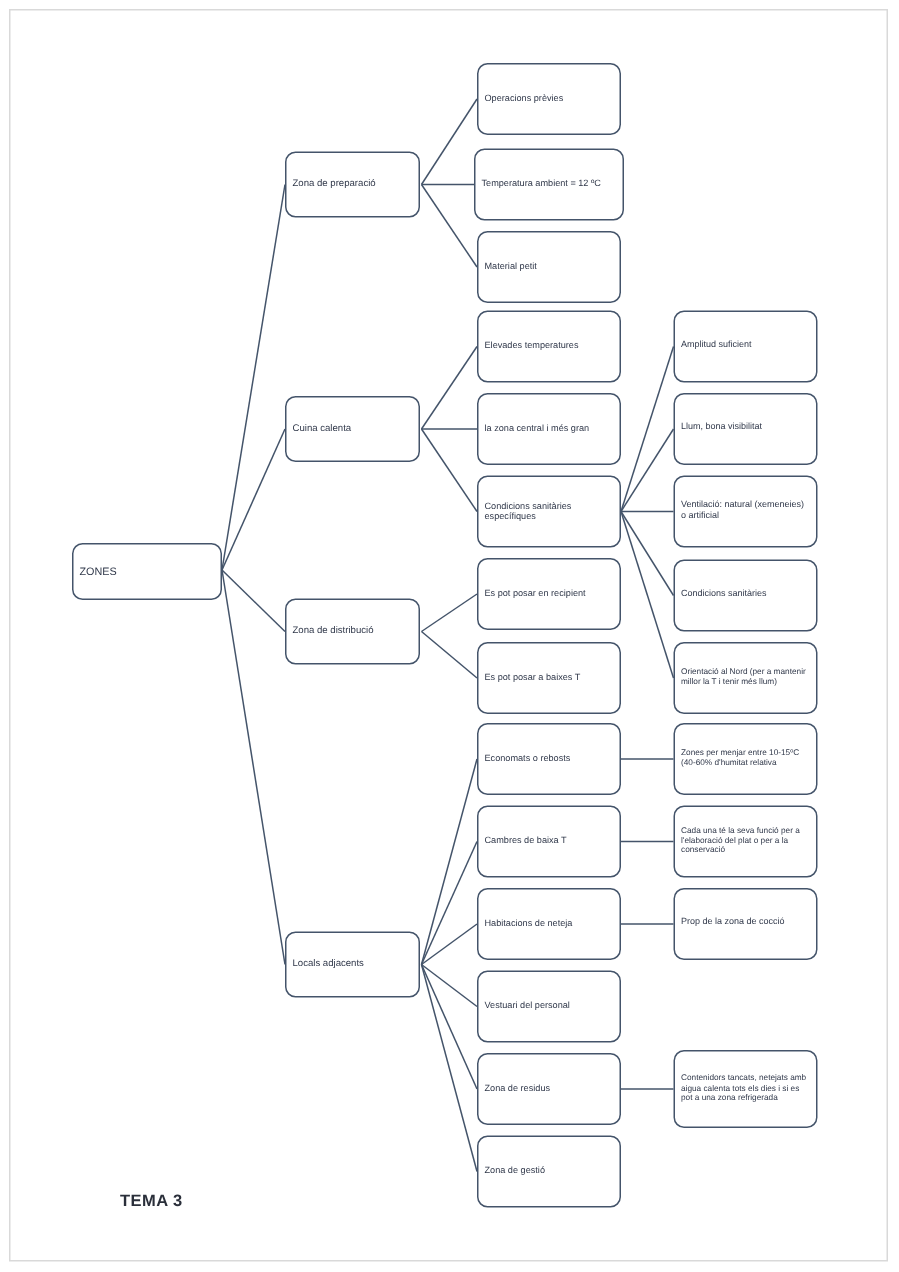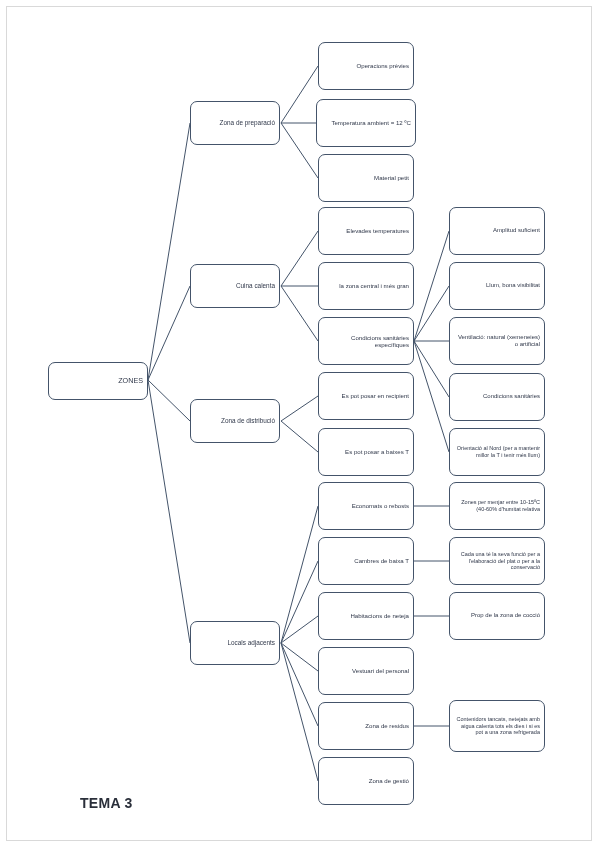--- a/index.html
+++ b/index.html
@@ -37,40 +37,40 @@
   }
   .node {
     position: absolute;
     box-sizing: border-box;
     border: 1px solid #44546a;
     border-radius: 7px;
     background: #ffffff;
     display: flex;
     align-items: center;
     justify-content: center;
-    text-align: right;
+    text-align: left;
     color: #30384a;
     line-height: 1.22;
     padding: 0 4px;
     overflow: hidden;
   }
   .node span {
     display: block;
     width: 100%;
   }
   .n-root   { font-size: 7.2px; }
   .n-lvl2   { font-size: 6.4px; }
   .n-lvl3   { font-size: 6.1px; }
   .n-lvl4   { font-size: 6.0px; }
   .n-tiny   { font-size: 5.5px; }
   #footer-label {
     position: absolute;
     left: 80px;
     top: 795px;
-    font-size: 14px;
+    font-size: 11px;
     font-weight: bold;
     color: #2a2f3a;
     letter-spacing: 0.3px;
   }
 </style>
 </head>
 <body>
 
 <div id="page">
 

